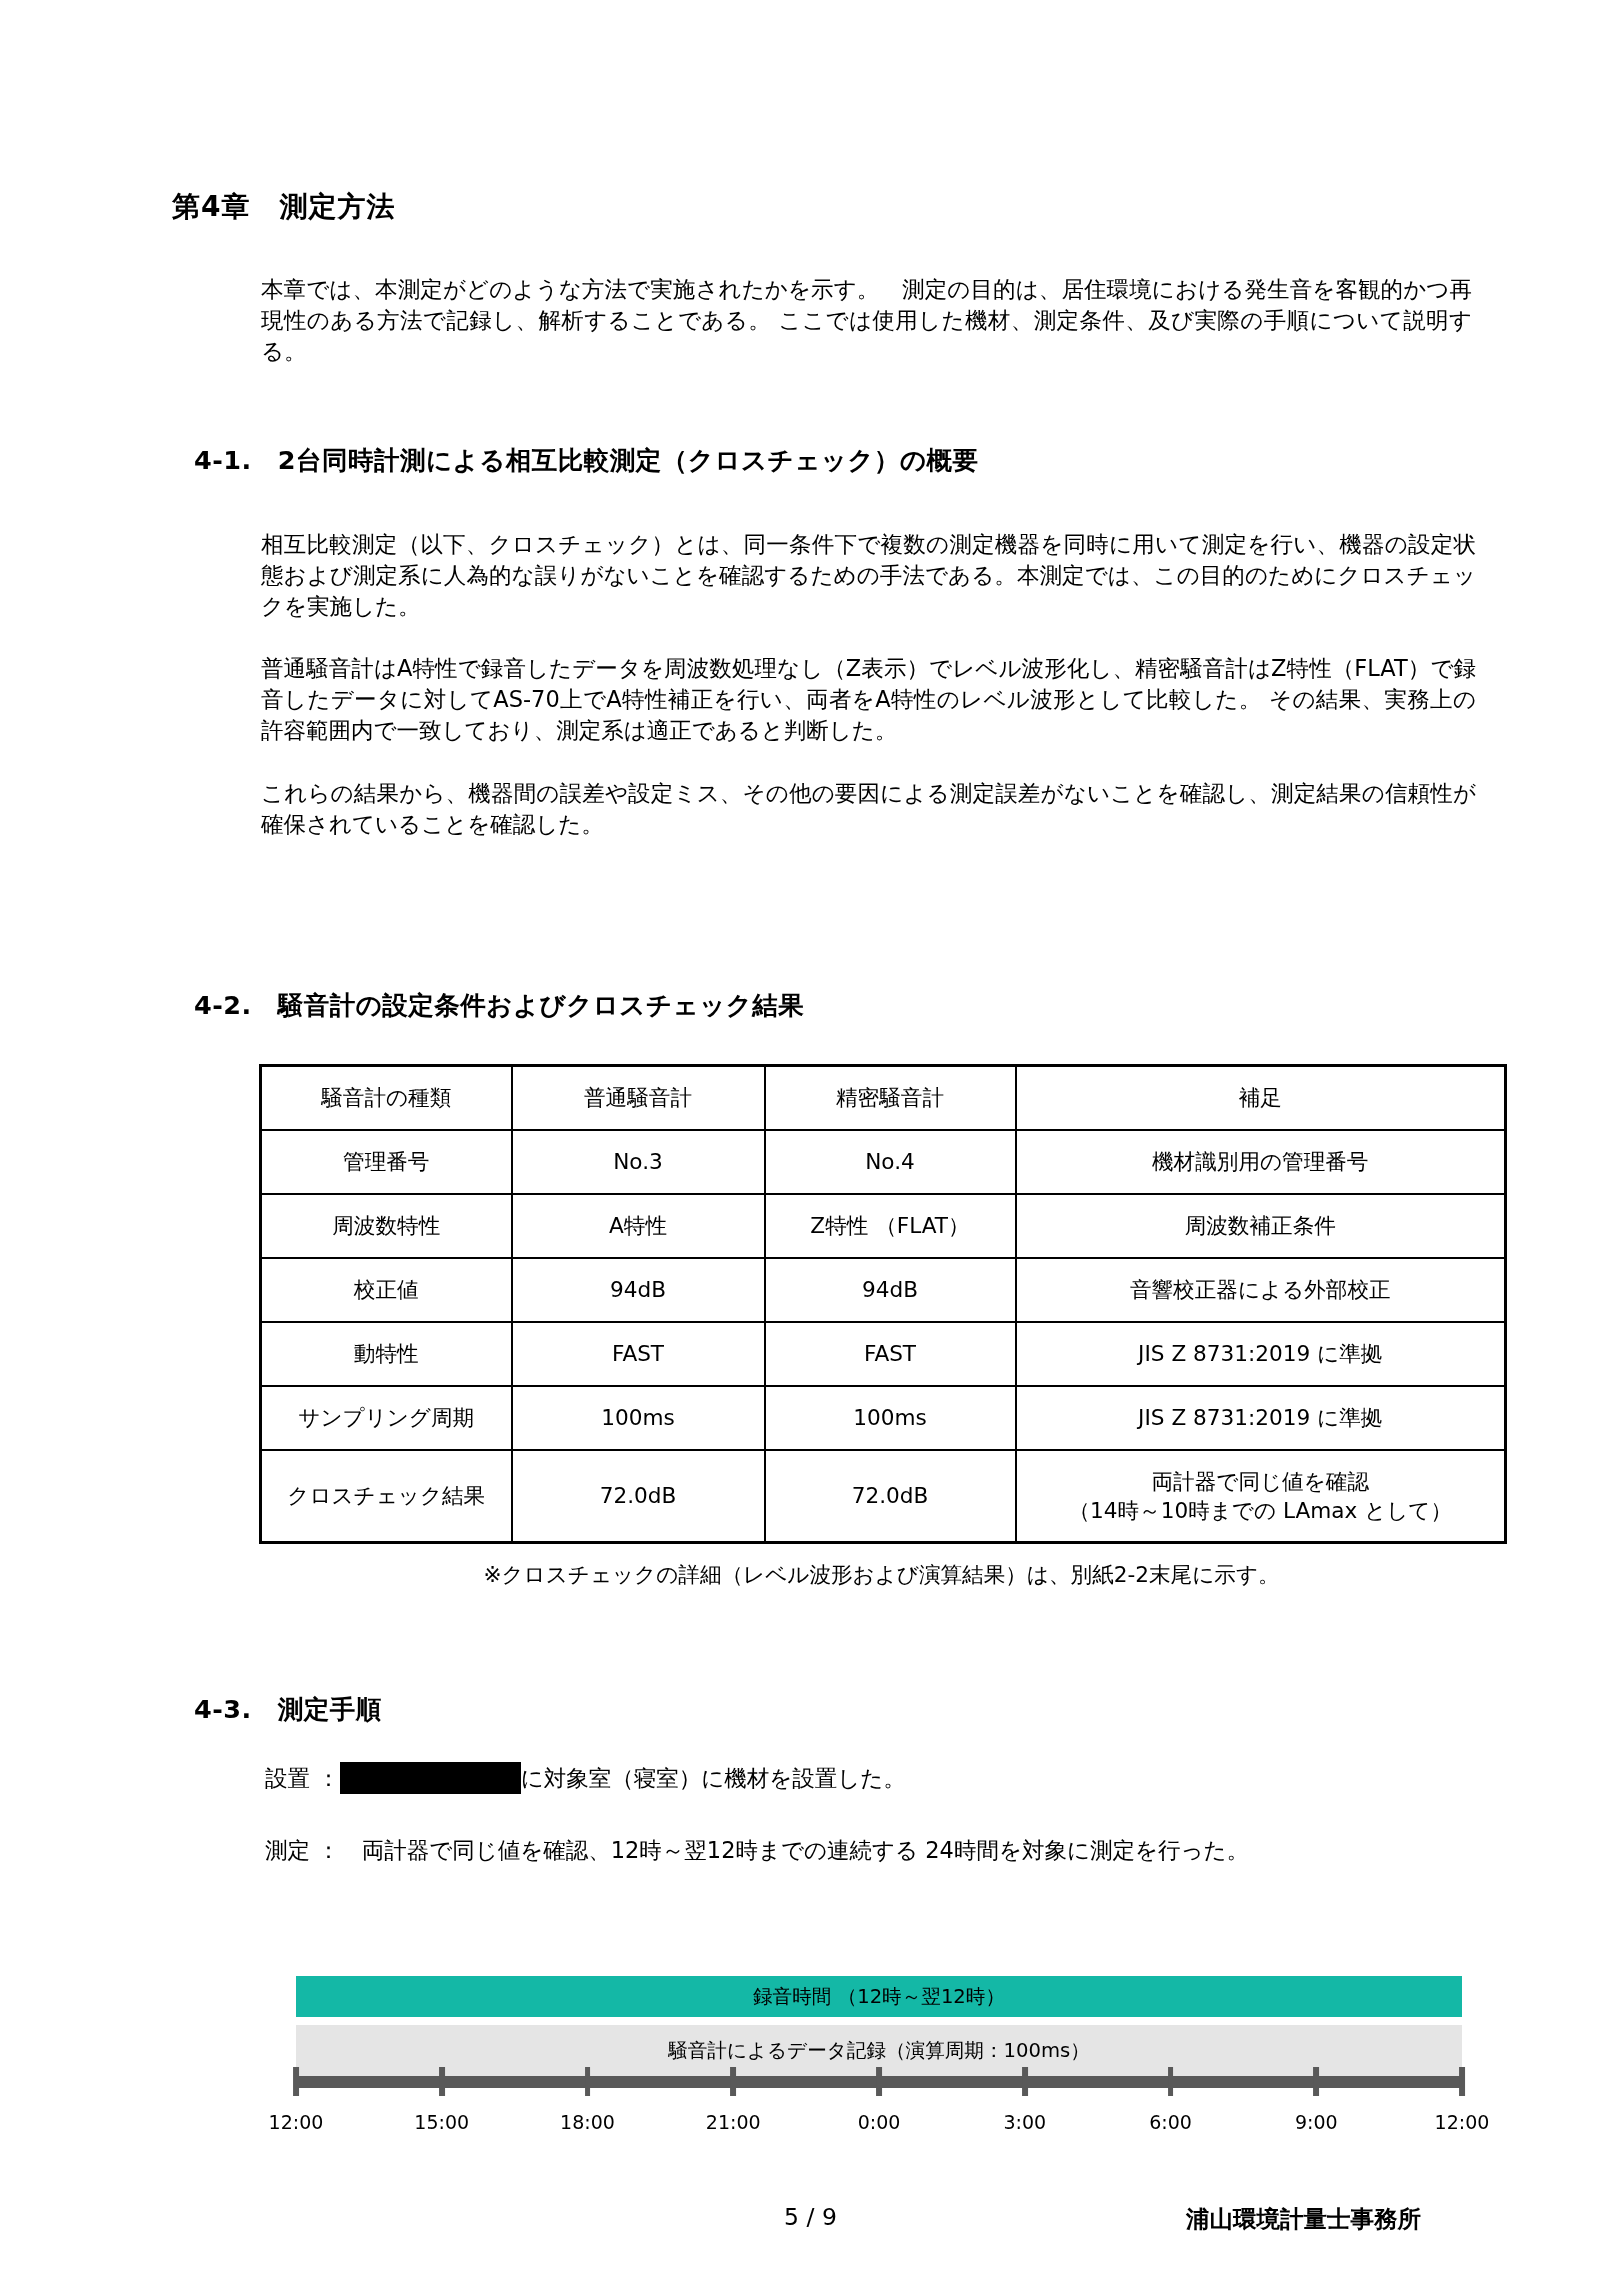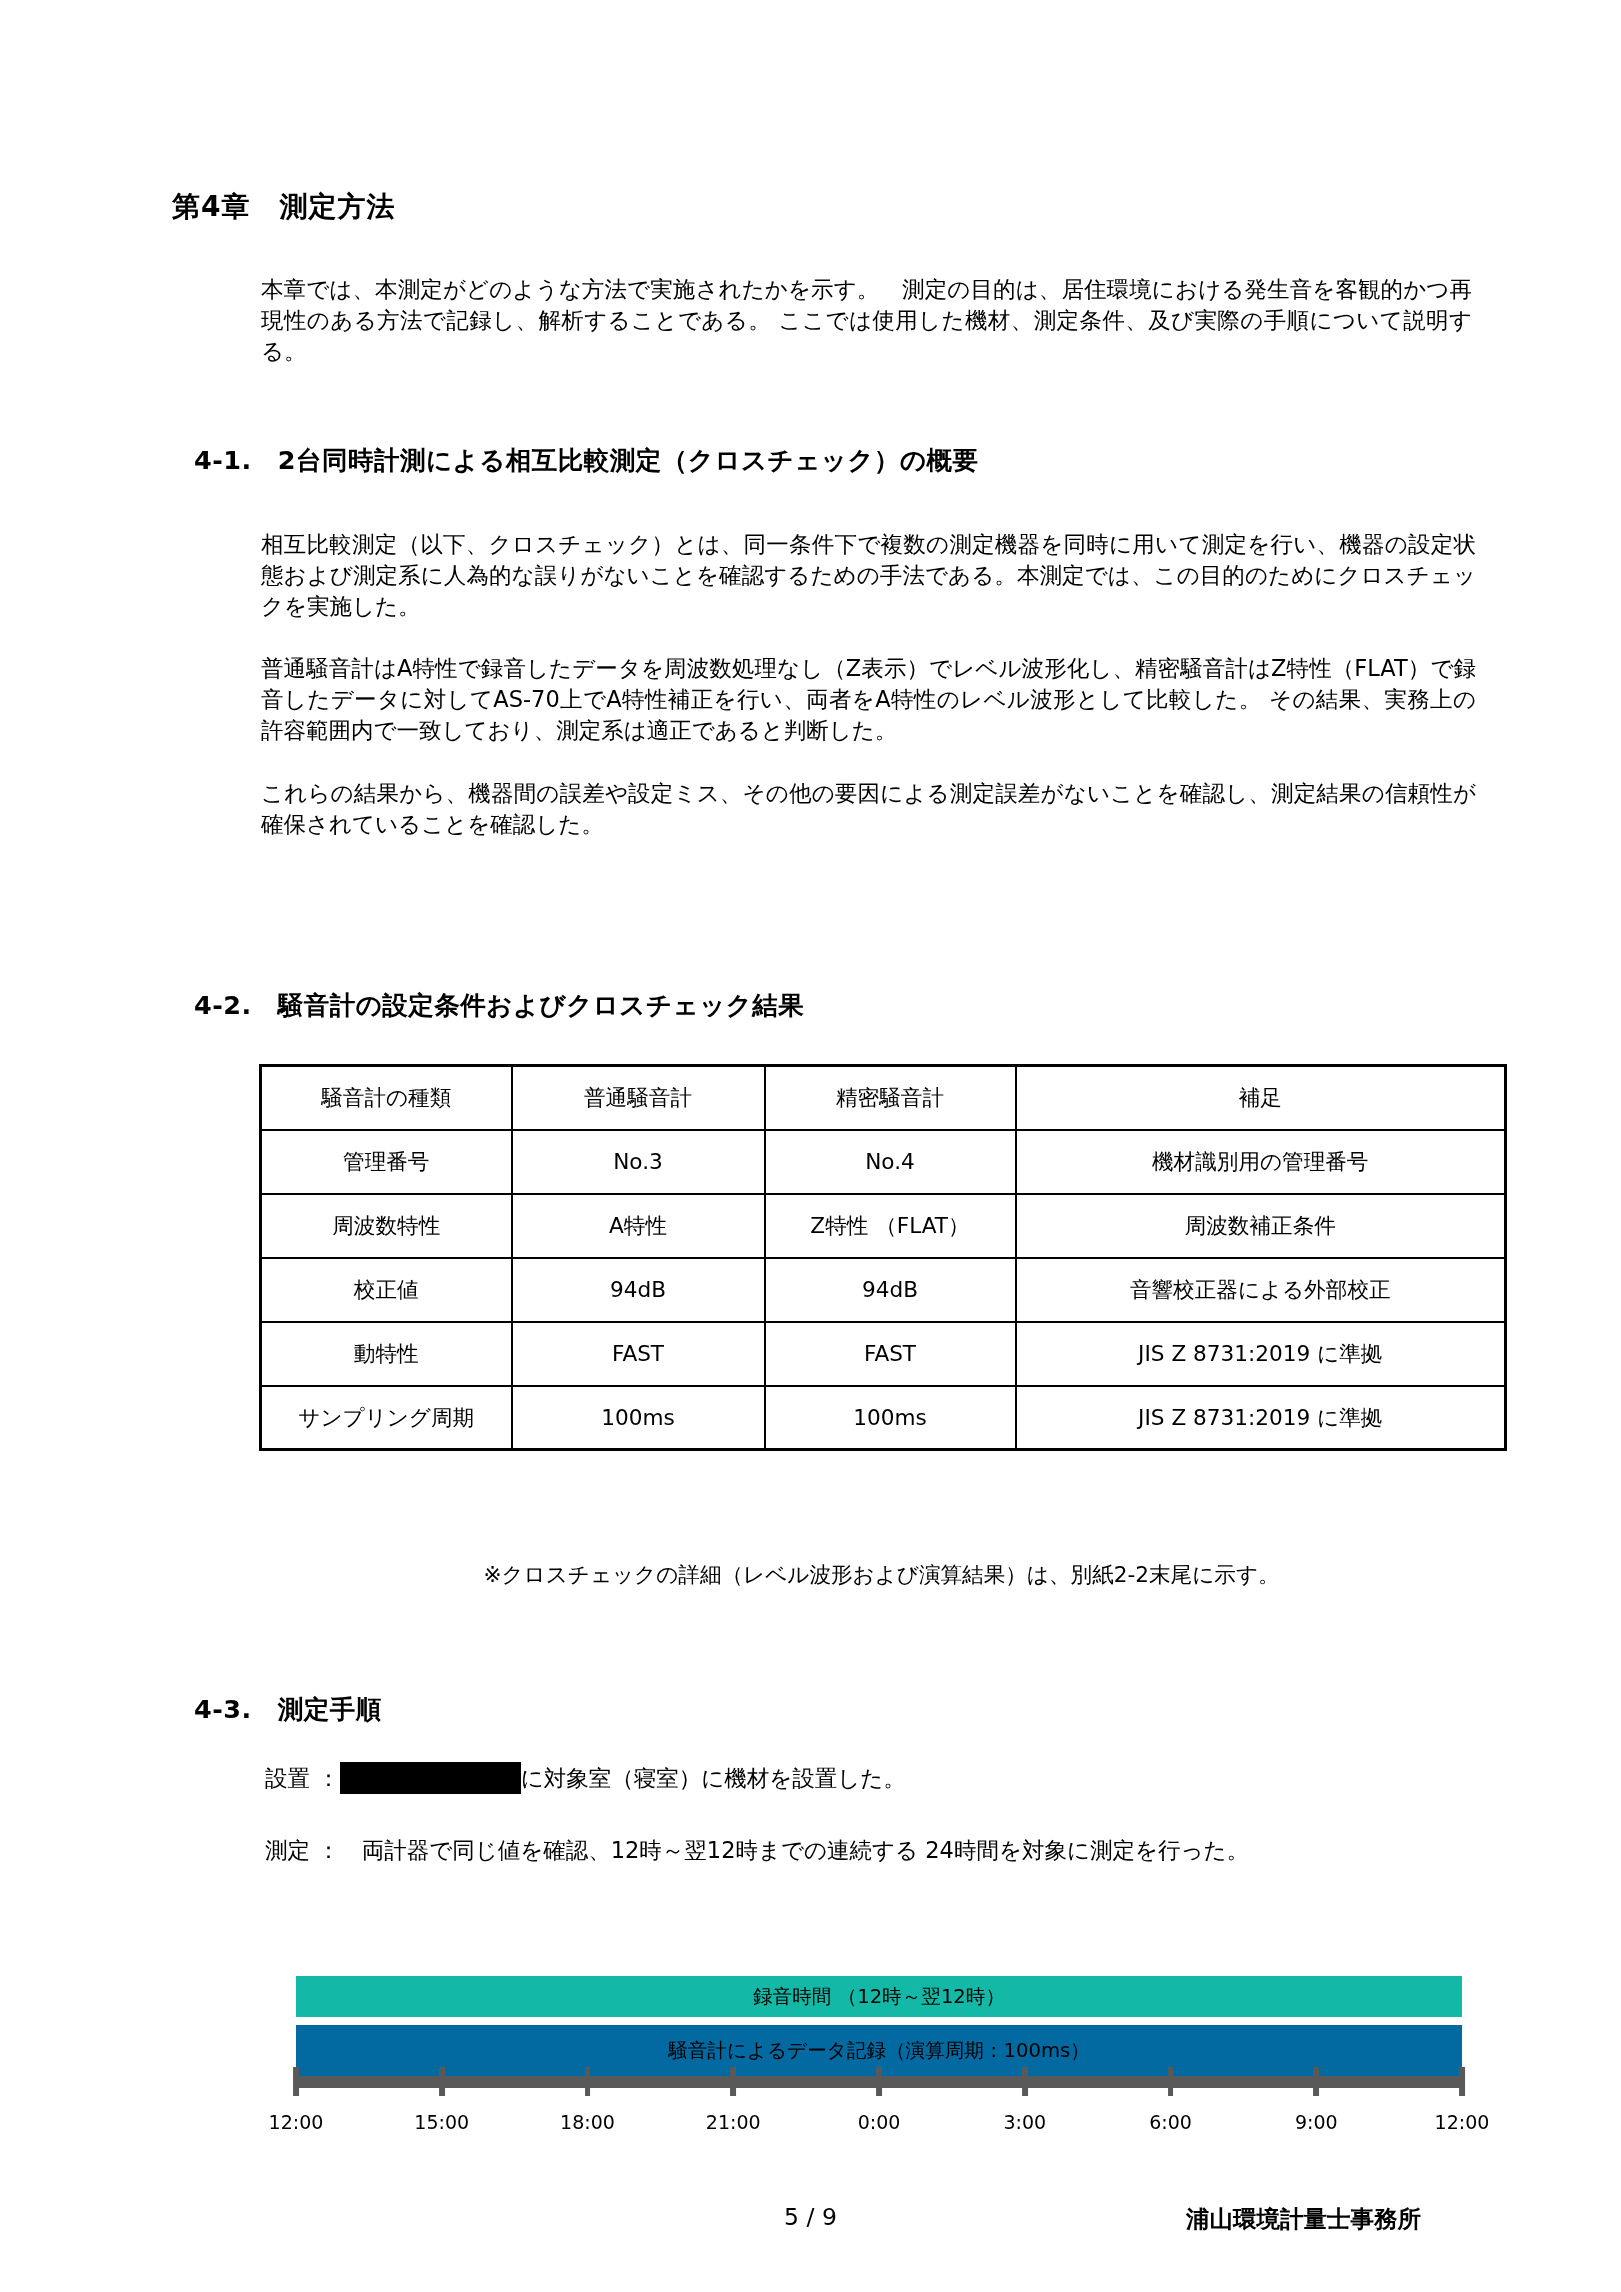--- a/index.html
+++ b/index.html
@@ -137,20 +137,27 @@
         <td>FAST</td>
         <td>FAST</td>
         <td>JIS Z 8731:2019 に準拠</td>
       </tr>
       <tr>
         <td>サンプリング周期</td>
         <td>100ms</td>
         <td>100ms</td>
         <td>JIS Z 8731:2019 に準拠</td>
       </tr>
+      <tr class="tall">
+        <td>クロスチェック結果</td>
+        <td>72.0dB</td>
+        <td>72.0dB</td>
+        <td class="multiline">両計器で同じ値を確認
+（14時～10時までの LAmax として）</td>
+      </tr>
     </tbody>
   </table>
 
   <div class="abs table-note" style="left:259px; top:1560px; width:1245px;">※クロスチェックの詳細（レベル波形および演算結果）は、別紙2-2末尾に示す。</div>
 
   <div class="abs section-heading" style="left:194px; top:1692px;">4-3.　測定手順</div>
 
   <div class="abs" style="left:265px; top:1762px; font-size:22.5px;">
     <span>設置 ：</span><span class="redacted"></span><span>に対象室（寝室）に機材を設置した。</span>
   </div>
@@ -159,21 +166,21 @@
     <span class="proc-label">測定 ：</span>
     <div>
       <div>両計器で同じ値を確認、12時～翌12時までの連続する 24時間を対象に測定を行った。</div>
     </div>
   </div>
 
   <div class="abs chart" style="left:296px; top:1976px;">
     <div class="chart-bar bar-recording" style="background-color: #14b8a6;">
       <span>録音時間 （12時～翌12時）</span>
     </div>
-    <div class="chart-bar bar-slm" style="background-color: #0369a1;">
+    <div class="chart-bar bar-slm" style="background-color: #e5e5e5;">
       <span>騒音計によるデータ記録（演算周期：100ms）</span>
     </div>
     <div class="axis-band" style="background-color: rgb(89, 89, 89);">
       <div class="tick" style="left: 0%; background-color: rgb(89, 89, 89);"></div>
       <div class="tick" style="left: 12.5%; background-color: rgb(89, 89, 89);"></div>
       <div class="tick" style="left: 25%; background-color: rgb(89, 89, 89);"></div>
       <div class="tick" style="left: 37.5%; background-color: rgb(89, 89, 89);"></div>
       <div class="tick" style="left: 50%; background-color: rgb(89, 89, 89);"></div>
       <div class="tick" style="left: 62.5%; background-color: rgb(89, 89, 89);"></div>
       <div class="tick" style="left: 75%; background-color: rgb(89, 89, 89);"></div>

